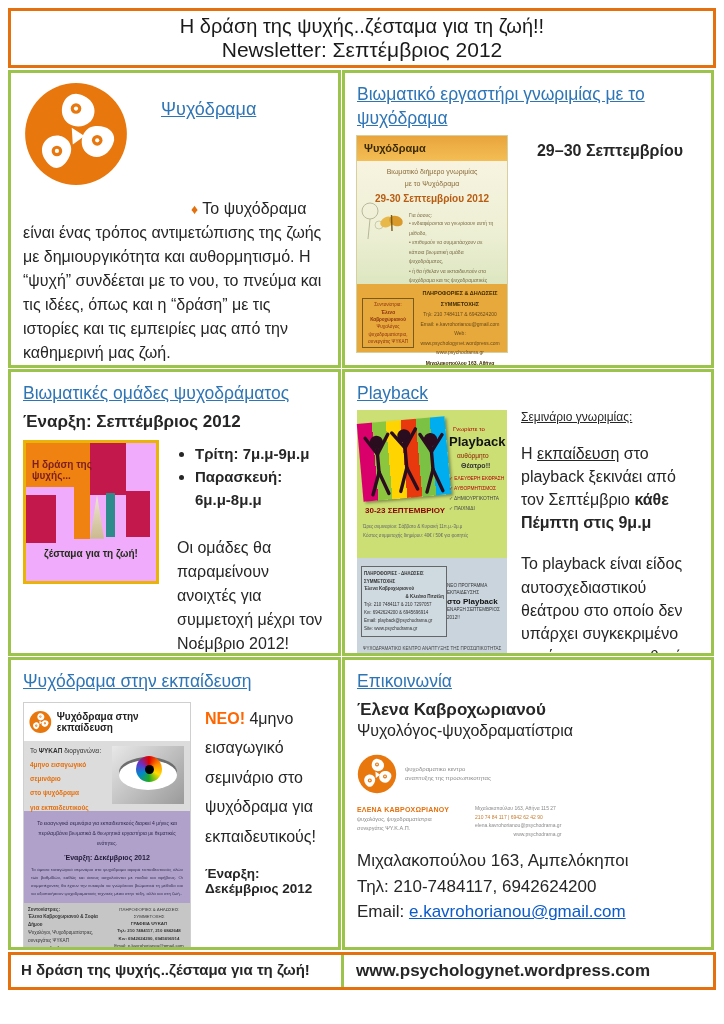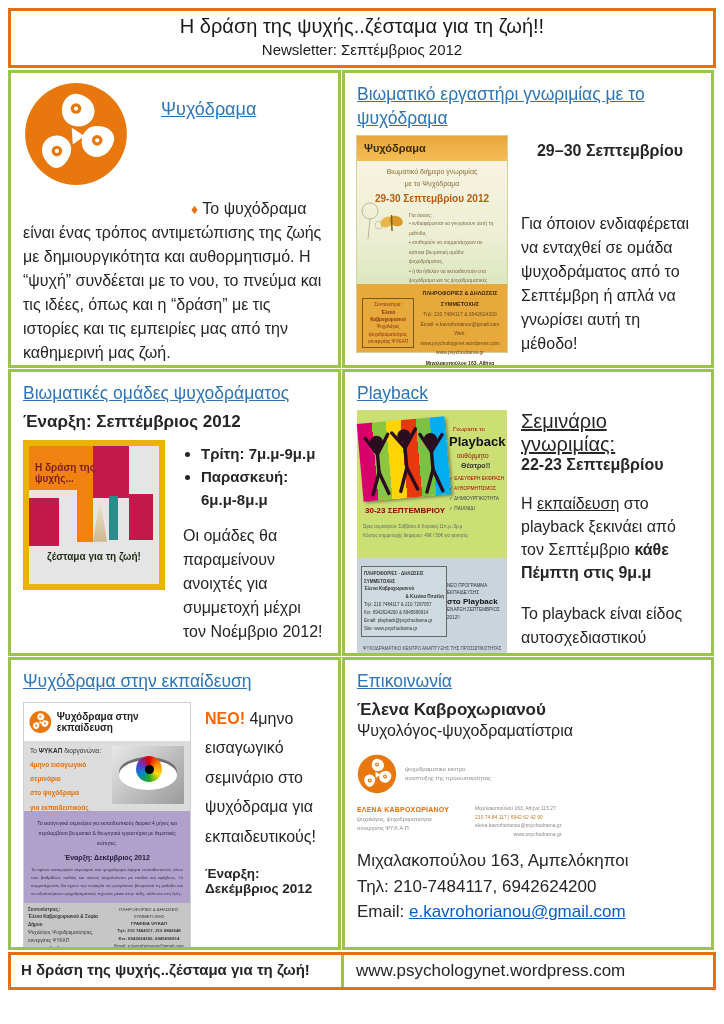--- a/index.html
+++ b/index.html
@@ -2,21 +2,21 @@
 <html lang="el"><head>
 <meta charset="utf-8">
 <style>
   html,body{margin:0;padding:0;background:#fff;}
   body{width:724px;height:1024px;font-family:"Liberation Sans",sans-serif;color:#262626;-webkit-font-smoothing:antialiased;}
   .page{box-sizing:border-box;width:724px;padding:8px 8px 0 8px;}
 
   
   .header-box{box-sizing:border-box;border:3px solid #E4700E;text-align:center;padding:2px 0 4px;background:#fff;}
   .header-title{font-size:20px;line-height:26px;color:#1a1a1a;}
-  .header-sub{font-size:15px;line-height:22px;color:#1a1a1a;}
+  .header-sub{font-size:21px;line-height:22px;color:#1a1a1a;}
 
   
   .grid{display:grid;grid-template-columns:333px 372px;grid-template-rows:298px 287px 293px;gap:1px;margin-top:2px;}
   .cell{box-sizing:border-box;border:3px solid #9CC34B;background:#fff;padding:8px 12px;overflow:hidden;position:relative;}
   .cell-heading{font-size:17.5px;color:#2E75B6;text-decoration:underline;line-height:1.35;margin:2px 0 6px 0;}
 
   
   .bold{font-weight:bold;}
   .u{text-decoration:underline;}
   .logo-orange{display:block;}
@@ -44,28 +44,28 @@
   .p1f-addr{font-size:5px;font-weight:bold;color:#3F2A00;line-height:2;}
   .p1-coordbox{position:absolute;left:5px;top:14px;width:48px;border:1px solid #7a5a1a;padding:2px 1px;text-align:center;}
   .p1-coordbox div{font-size:4.6px;color:#8a2f10;line-height:1.6;}
   .ws-right{margin-left:14px;flex:1;}
   .ws-date{font-size:16px;font-weight:bold;text-align:center;margin-top:6px;}
   .ws-body{font-size:16px;line-height:1.5;margin-top:52px;}
 
   
   .gr-start{font-size:17px;font-weight:bold;margin:6px 0 8px 0;}
   .gr-row{display:flex;}
-  .gr-art{flex:none;width:130px;height:138px;background:#e5e5e5;border:6px solid #eab308;position:relative;box-sizing:content-box;}
+  .gr-art{flex:none;width:130px;height:138px;background:#f0abfc;border:3px solid #eab308;position:relative;box-sizing:content-box;}
   .gr-art .blk{position:absolute;}
   .gr-art-title{position:absolute;left:6px;top:16px;width:100px;font-size:10px;font-weight:bold;color:#7B1E1E;z-index:3;}
   .gr-art-caption{position:absolute;left:0;right:0;bottom:22px;text-align:center;font-size:10px;font-weight:bold;color:#1E2B14;z-index:3;}
   .gr-right{margin-left:18px;flex:1;}
   .gr-right ul{margin:2px 0 0 18px;padding:0;}
   .gr-right li{font-size:15px;font-weight:bold;line-height:1.55;}
-  .gr-note{font-size:16px;line-height:1.5;margin-top:13px;}
+  .gr-note{font-size:16px;line-height:1.5;margin-top:25px;}
 
   
   .pb-row{display:flex;margin-top:2px;}
   .poster2{width:150px;height:258px;flex:none;}
   .poster2-top{position:relative;height:148px;background:#CBDF75;}
   .pb-photo{position:absolute;left:3px;top:10px;width:88px;height:78px;transform:rotate(-5deg);background:linear-gradient(90deg,#D9006C 0 17%,#8CC63E 17% 33%,#FFD400 33% 50%,#E8380D 50% 67%,#7BC143 67% 83%,#00AEEF 83% 100%);box-shadow:2px 2px 3px rgba(0,0,0,.35);}
   .pb-know{position:absolute;left:96px;top:16px;font-size:6px;color:#B00000;}
   .pb-title{position:absolute;left:92px;top:24px;font-size:13px;font-weight:bold;color:#111;}
   .pb-sub1{position:absolute;left:100px;top:42px;font-size:6.5px;color:#8B2000;}
   .pb-sub2{position:absolute;left:104px;top:52px;font-size:7px;font-weight:bold;color:#333;}
@@ -76,21 +76,21 @@
   .poster2-bot{position:relative;height:110px;background:#C9D4DC;}
   .pb-box{position:absolute;left:4px;top:8px;width:80px;border:1px solid #666;background:#CFD9E0;padding:3px 2px;}
   .pb-box div{font-size:4.5px;color:#333;line-height:1.75;}
   .pb-box .bn{font-weight:bold;}
   .pb-new{position:absolute;left:90px;top:24px;width:58px;}
   .pb-new .n1{font-size:4.6px;color:#333;line-height:1.7;}
   .pb-new .n2{font-size:8px;font-weight:bold;color:#111;}
   .pb-foot{position:absolute;left:0;right:0;bottom:6px;text-align:center;}
   .pb-foot div{font-size:4.5px;color:#444;line-height:1.8;}
   .pb-right{margin-left:14px;flex:1;}
-  .pb-sem-label{font-size:20px;text-decoration:underline;}
+  .pb-sem-label{font-size:12px;text-decoration:underline;}
   .pb-sem-date{font-size:16px;font-weight:bold;}
   .pb-par{font-size:16px;line-height:1.45;margin-top:18px;}
 
   
   .ed-row{display:flex;margin-top:8px;}
   .poster3{width:168px;height:248px;flex:none;border:1px solid #cfcfcf;box-sizing:border-box;}
   .poster3-head{height:38px;background:#fff;display:flex;align-items:center;padding-left:5px;}
   .poster3-head .t{font-size:10px;font-weight:bold;color:#222;margin-left:5px;}
   .poster3-gray{height:70px;background:#DCDCDC;display:flex;}
   .p3-left{width:88px;padding:6px 0 0 6px;box-sizing:border-box;}
@@ -127,21 +127,21 @@
   .ct-card-right{margin-left:26px;}
   .ct-card-right div{font-size:5px;color:#8a8a8a;line-height:1.7;}
   .ct-card-right .ph{color:#c77b2f;}
   .ct-big{font-size:17px;line-height:1.5;}
   .ct-email-link{color:#0B5BCB;text-decoration:underline;}
 
   
   .footer-box{box-sizing:border-box;border:3px solid #E4700E;margin-top:2px;display:flex;align-items:stretch;background:#fff;}
   .footer-left{width:330px;padding:6px 10px;font-size:15px;font-weight:bold;box-sizing:border-box;}
   .footer-div{width:3px;background:#9CC34B;}
-  .footer-right{flex:1;padding:6px 12px;font-size:17px;font-weight:normal;box-sizing:border-box;}
+  .footer-right{flex:1;padding:6px 12px;font-size:17px;font-weight:bold;box-sizing:border-box;}
 
   svg{display:block;}
 </style>
 </head>
 <body>
 
 <svg width="0" height="0" style="position:absolute">
   <symbol id="psykap" viewBox="0 0 100 100">
     <circle cx="50" cy="50" r="48" fill="#E8770D"></circle>
     <g fill="#FFFFFF">
@@ -219,21 +219,20 @@
             <div class="p1f-title">ΠΛΗΡΟΦΟΡΙΕΣ &amp; ΔΗΛΩΣΕΙΣ ΣΥΜΜΕΤΟΧΗΣ</div>
             <div class="p1f-line">Τηλ: 210 7484117 &amp; 6942624200</div>
             <div class="p1f-line">Email: e.kavrohorianou@gmail.com</div>
             <div class="p1f-line">Web: www.psychologynet.wordpress.com</div>
             <div class="p1f-line">www.psychodrama.gr</div>
             <div class="p1f-addr">Μιχαλακοπούλου 163, Αθήνα</div>
           </div>
         </div>
         <div class="ws-right">
           <div class="ws-date">29–30 Σεπτεμβρίου</div>
-          <div class="ws-body">Για όποιον ενδιαφέρεται να ενταχθεί σε ομάδα ψυχοδράματος από το Σεπτέμβρη ή απλά να γνωρίσει αυτή τη μέθοδο!</div>
         </div>
       </div>
     </div>
 
     <div class="cell">
       <div class="cell-heading">Βιωματικές ομάδες ψυχοδράματος</div>
       <div class="gr-start">Έναρξη: Σεπτέμβριος 2012</div>
       <div class="gr-row">
         <div class="gr-art">
           <div class="blk" style="left:0;top:0;width:64px;height:44px;background:#F08212;"></div>
@@ -317,21 +316,20 @@
               <div class="n1">ΕΝΑΡΞΗ ΣΕΠΤΕΜΒΡΙΟΣ 2012!!</div>
             </div>
             <div class="pb-foot">
               <div>ΨΥΧΟΔΡΑΜΑΤΙΚΟ ΚΕΝΤΡΟ ΑΝΑΠΤΥΞΗΣ ΤΗΣ ΠΡΟΣΩΠΙΚΟΤΗΤΑΣ</div>
               <div>Μιχαλακοπούλου 163 (μετρό Αμπελόκηποι)</div>
             </div>
           </div>
         </div>
         <div class="pb-right">
           <div class="pb-sem-label">Σεμινάριο γνωριμίας:</div>
-          <div class="pb-sem-date">22-23 Σεπτεμβρίου</div>
           <div class="pb-par"><span>Η </span><span class="u">εκπαίδευση</span><span> στο playback ξεκινάει από τον Σεπτέμβριο </span><span class="bold">κάθε Πέμπτη στις 9μ.μ</span></div>
           <div class="pb-par">Το playback είναι είδος αυτοσχεδιαστικού θεάτρου στο οποίο δεν υπάρχει συγκεκριμένο σενάριο και σκηνοθεσία και όπου πρωταγωνιστές είναι το ίδιο το κοινό..</div>
         </div>
       </div>
     </div>
 
     <div class="cell">
       <div class="cell-heading">Ψυχόδραμα στην εκπαίδευση</div>
       <div class="ed-row">
         <div class="poster3">

